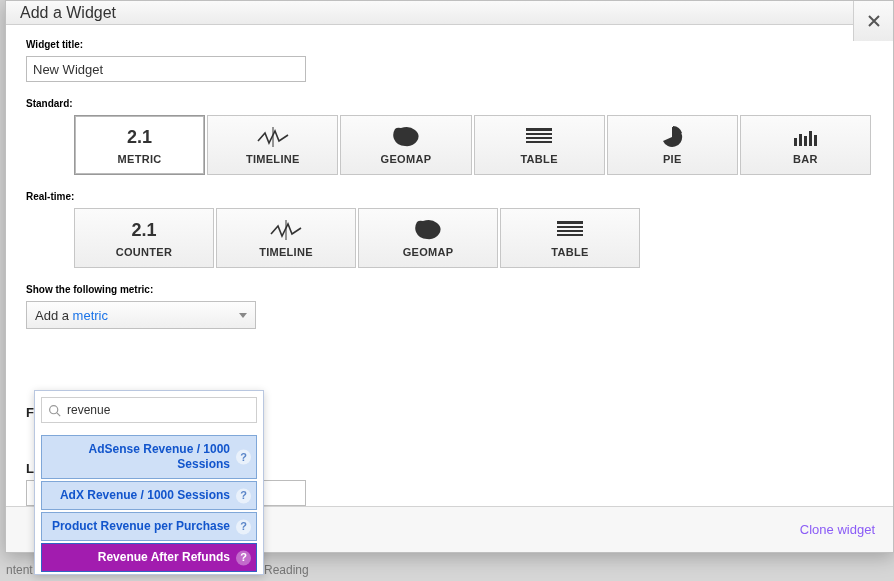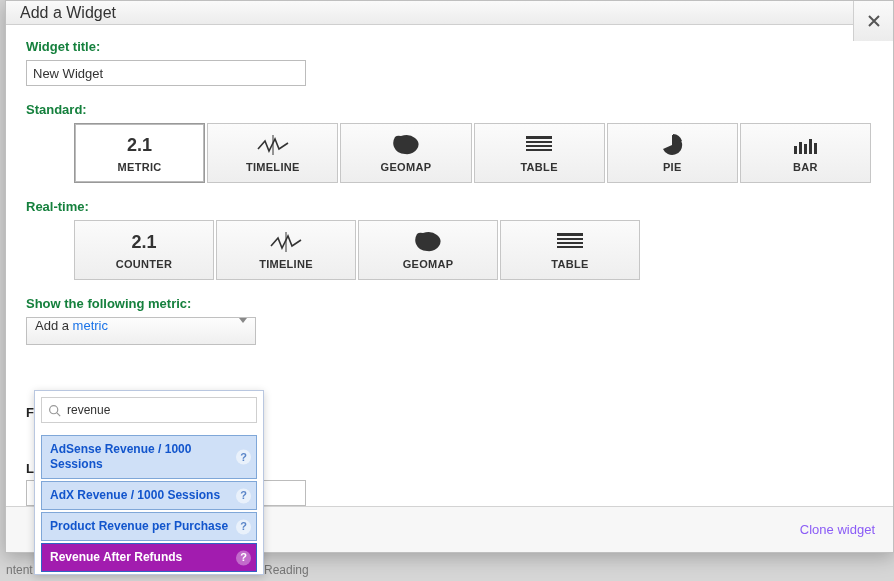--- a/index.html
+++ b/index.html
@@ -21,42 +21,42 @@
   .modal-title { font-size: 16px; color: #333; }
   .close-btn {
     position: absolute; right: 0; top: 0; width: 40px; height: 40px;
     border-left: 1px solid #cfcfcf; display: flex; align-items: center; justify-content: center;
     cursor: pointer; color: #555; background: linear-gradient(#fafafa,#ececec);
   }
   .close-btn svg { width: 14px; height: 14px; }
 
   .modal-body { padding: 14px 20px 0 20px; flex: 1; position: relative; }
 
-  .field-label { font-size: 13px; font-weight: bold; color: #15803d; margin-bottom: 6px; }
+  .field-label { font-size: 10px; font-weight: bold; color: #000000; margin-bottom: 6px; }
   .text-input {
     width: 280px; height: 26px; border: 1px solid #bcbcbc; padding: 0 6px;
     font-size: 13px; color: #333;
   }
 
   .section { margin-top: 16px; }
 
   .type-row { display: flex; gap: 0; margin-top: 6px; padding-left: 48px; }
   .type-card {
     width: 140px; height: 60px; border: 1px solid #c6c6c6; background: linear-gradient(#fbfbfb,#eeeeee);
     display: flex; flex-direction: column; align-items: center; justify-content: center;
     cursor: pointer; margin-right: 2px;
   }
   .type-card.selected { background: #fff; border-color: #999; box-shadow: inset 0 0 0 1px #bbb; }
   .type-card .icon { height: 24px; display: flex; align-items: center; justify-content: center; color: #333; }
   .type-card .icon.num { font-size: 18px; font-weight: bold; color: #333; }
   .type-card .lbl { font-size: 11px; font-weight: bold; color: #333; margin-top: 4px; letter-spacing: .3px; }
 
   .metric-dd {
     width: 230px; height: 28px; border: 1px solid #c0c0c0; background: linear-gradient(#fdfdfd,#efefef);
-    display: flex; align-items: flex-start; padding: 0 8px; justify-content: space-between;
+    display: flex; align-items: center; padding: 0 8px; justify-content: space-between;
     font-size: 13px; color: #333; cursor: pointer; margin-top: 6px;
   }
   .metric-dd .link { color: #1a73e8; }
   .metric-dd .caret { width: 0; height: 0; border-left: 4px solid transparent; border-right: 4px solid transparent; border-top: 5px solid #888; }
 
   
   .dd-panel {
     position: absolute; left: 28px; top: 365px; width: 230px;
     border: 1px solid #b9c7e0; background: #fff; box-shadow: 0 2px 8px rgba(0,0,0,.18);
     padding: 6px 6px 0 6px;
@@ -64,21 +64,21 @@
   .dd-search {
     display: flex; align-items: center; border: 1px solid #cfcfcf; height: 26px; padding: 0 6px;
     margin-bottom: 12px;
   }
   .dd-search svg { width: 13px; height: 13px; stroke: #999; fill: none; margin-right: 6px; }
   .dd-search input { border: none; outline: none; font-size: 12px; flex: 1; color: #333; }
 
   .dd-item {
     border: 1px solid #7fa7d8; background: #cfe0f7; color: #1255cc;
     font-size: 12px; font-weight: bold; padding: 6px 26px 6px 8px; margin-bottom: 2px;
-    position: relative; cursor: pointer; line-height: 1.25;
+    position: relative; cursor: pointer; line-height: 1.25; text-align: right;
   }
   .dd-item.highlight { background: #a21caf; color: #fff; border-color: #2f63c6; }
   .dd-item .help {
     position: absolute; right: 5px; top: 50%; transform: translateY(-50%);
     width: 15px; height: 15px; border-radius: 50%; background: rgba(255,255,255,.55);
     color: #5a85c8; font-size: 11px; font-weight: bold; display: flex; align-items: center; justify-content: center;
   }
   .dd-item.highlight .help { background: rgba(255,255,255,.35); color: #fff; }
 
   .hidden-input {

